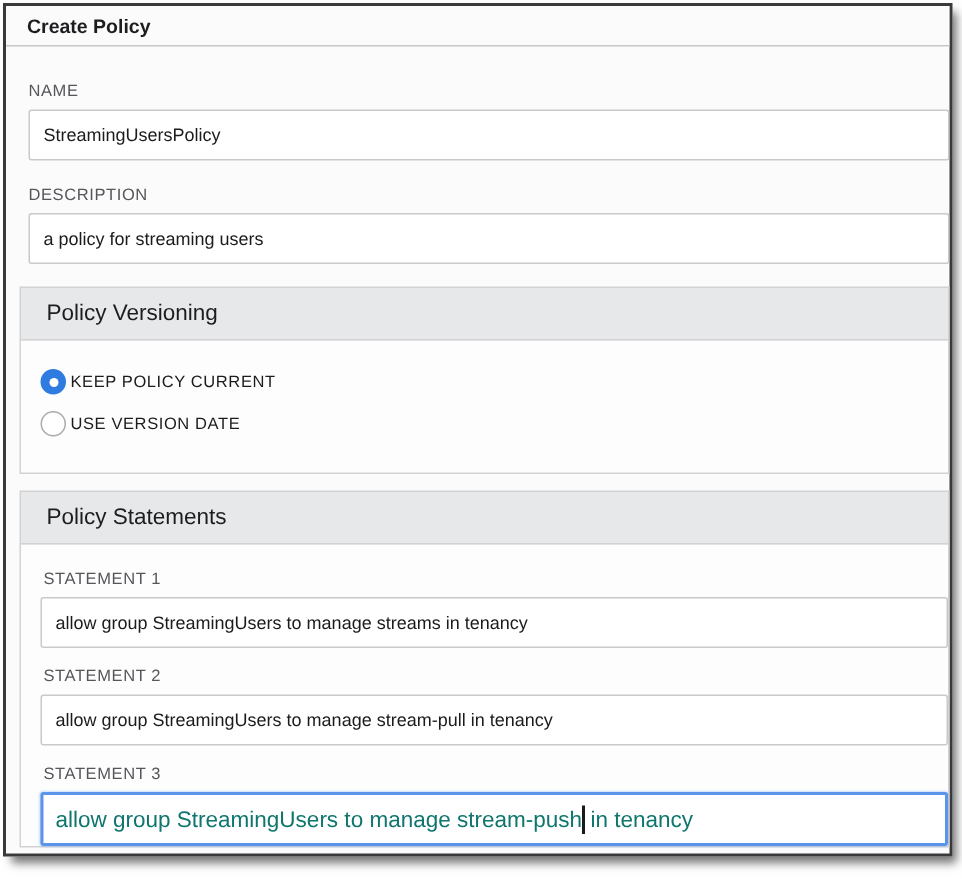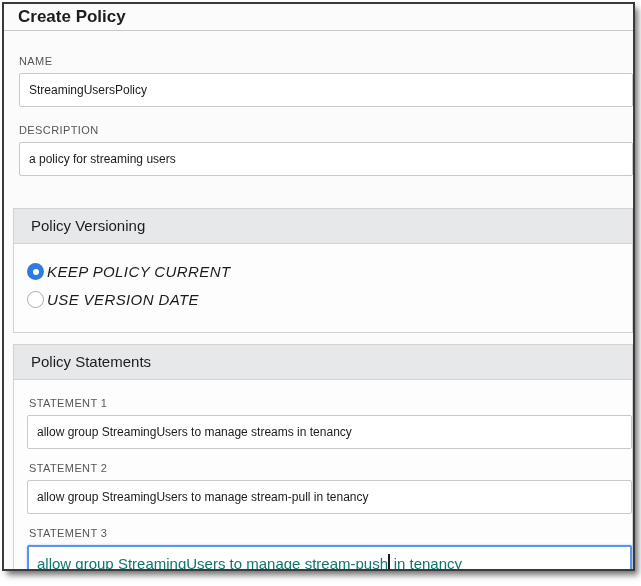--- a/index.html
+++ b/index.html
@@ -20,21 +20,21 @@
   }
   .title-bar {
     height: 27px;
     display: flex;
     align-items: center;
     padding: 0 14px;
     border-bottom: 1px solid #c7c7c9;
     background: #fbfbfc;
   }
   .title-bar .title {
-    font-size: 17px;
+    font-size: 13px;
     font-weight: 700;
     color: #1d1d1f;
   }
   .field { margin-left: 15px; }
   .field-label {
     display: block;
     font-size: 11px;
     letter-spacing: 0.4px;
     color: #55565a;
     font-weight: 400;
@@ -54,21 +54,21 @@
     outline: none;
   }
   .mt-name  { margin-top: 24px; }
   .mt-desc  { margin-top: 17px; }
   .section {
     margin-left: 9px;
     width: calc(100% - 9px);
     border: 1px solid #d2d2d4;
     background: #fdfdfe;
   }
-  .sec-versioning { margin-top: 32px; }
+  .sec-versioning { margin-top: 15px; }
   .sec-statements { margin-top: 11px; }
   .section-header {
     background: #e7e8ea;
     border-bottom: 1px solid #d2d2d4;
     padding: 8px 17px 9px 17px;
     font-size: 15px;
     color: #1d1d1f;
     font-weight: 400;
   }
   .versioning-body { padding: 19px 0 24px 13px; }
@@ -94,24 +94,23 @@
   .radio-circle.checked::after {
     content: "";
     position: absolute;
     left: 5.5px; top: 5.5px;
     width: 6px; height: 6px;
     border-radius: 50%;
     background: #ffffff;
   }
   .radio-label {
     margin-left: 3px;
-    font-size: 15px;
+    font-size: 11px;
     letter-spacing: 0.4px;
     color: #1c1c1e;
-    font-style: italic;
   }
   .statements-body { padding: 17px 0 0 13px; }
   .stmt-label { margin-left: 2px; display: block; }
   .stmt-gap { margin-top: 13px; }
   .focus-input {
     display: flex;
     align-items: center;
     width: 100%;
     height: 36px;
     margin-top: 6px;

